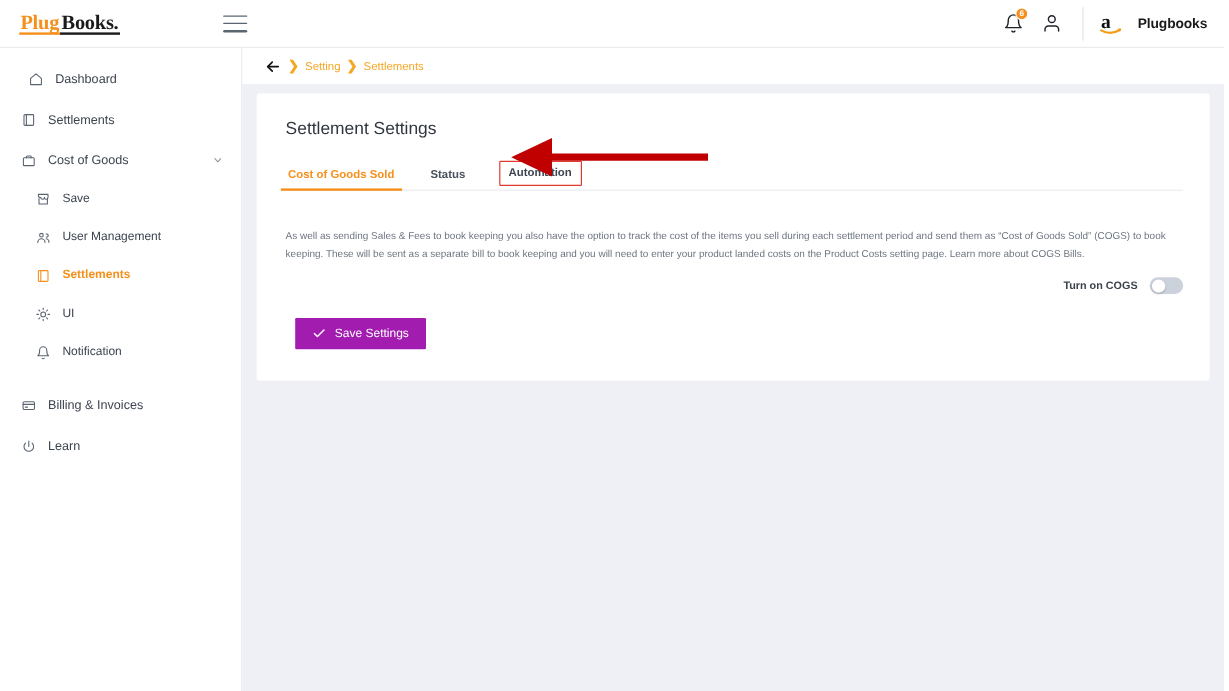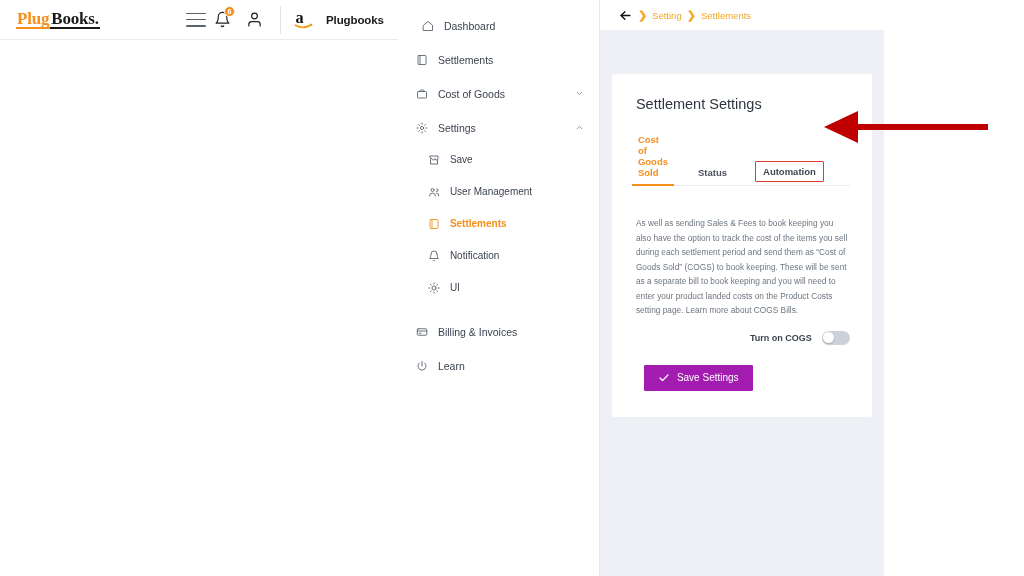--- a/index.html
+++ b/index.html
@@ -2,21 +2,21 @@
 <html><head>
 <meta charset="utf-8">
 <style>
   * { box-sizing: border-box; margin: 0; padding: 0; }
   html, body {
     width: 1024px; height: 576px;
     font-family: "Liberation Sans", sans-serif;
     background: #ffffff;
     overflow: hidden;
   }
-  #app { position: relative; width: 829px; height: 576px; display: flex; }
+  #app { position: relative; width: 1020px; height: 576px; display: flex; flex-direction: column; }
 
   
   .topbar {
     height: 40px; min-height: 40px;
     background: #fff;
     display: flex; align-items: center;
     border-bottom: 1px solid #e9ecef;
     position: relative; z-index: 5;
   }
   .brand-zone { width: 202px; display: flex; align-items: center; padding-left: 16px; }
@@ -60,25 +60,25 @@
   
   .main { flex: 1; background: #eef0f5; display: flex; flex-direction: column; min-width: 0; }
   .breadcrumb-bar { height: 30px; background: #fff; display: flex; align-items: center;
                     padding: 0 0 0 18px; gap: 5px; }
   .back-arrow { color: #111; display: flex; align-items: center; cursor: pointer; }
   .crumb-sep { color: #f5a623; font-size: 11px; font-weight: bold; line-height: 1; }
   .crumb { color: #f5a623; font-size: 9.5px; cursor: pointer; }
 
   .card-area { padding: 8px 12px 0 12px; }
   .card { background: #fff; border-radius: 2px; padding: 22px 22px 26px 24px;
-          box-shadow: 0 0 0 1px #f0f1f4; min-height: 213px; position: relative; margin-top: 36px; }
+          box-shadow: 0 0 0 1px #f0f1f4; min-height: 213px; position: relative; }
   .card-title { font-size: 14.5px; color: #2f3640; font-weight: normal; margin-bottom: 18px; }
 
   .tabs { display: flex; align-items: flex-end; gap: 0; border-bottom: 1px solid #ebedf0;
-          position: relative; justify-content: center; }
+          position: relative; }
   .tab { font-size: 9.5px; padding: 4px 2px 7px 2px; cursor: pointer; color: #4a525e;
          font-weight: bold; margin-right: 26px; position: relative; }
   .tab.active { color: #f5901c; }
   .tab.active::after { content: ""; position: absolute; left: -4px; right: -4px; bottom: -1px;
                        height: 2.5px; background: #f5901c; }
   .tab.boxed { border: 1.2px solid #e03b2f; padding: 4px 7px 4px 7px; margin-bottom: 3px;
                border-radius: 1px; color: #3f4651; }
 
   .para { margin-top: 30px; font-size: 8.3px; line-height: 1.75; color: #6d7681;
           max-width: 740px; letter-spacing: 0.01px; }
@@ -174,34 +174,20 @@
               <path d="M8 7V5.5A1.5 1.5 0 0 1 9.5 4h5A1.5 1.5 0 0 1 16 5.5V7" fill="none" stroke="#5a6472" stroke-width="1.8" stroke-linecap="round" stroke-linejoin="round"></path>
             </svg>
           </span>
           <span class="label">Cost of Goods</span>
           <span class="chev">
             <svg width="11" height="11" viewBox="0 0 19 21" fill="none" stroke="#8d95a1" stroke-width="1.7" stroke-linecap="round" stroke-linejoin="round">
               <polyline points="5 8 9.5 13 14 8"></polyline>
             </svg>
           </span>
         </div>
-        <div class="nav-item" style="margin-top: 7px;">
-          <span class="ico">
-            <svg width="12" height="12" viewBox="0 0 24 24">
-              <circle cx="12" cy="12" r="3.2" fill="none" stroke="#5a6472" stroke-width="1.8" stroke-linecap="round" stroke-linejoin="round"></circle>
-              <path d="M12 2v2.5M12 19.5V22M2 12h2.5M19.5 12H22M5 5l1.8 1.8M17.2 17.2 19 19M19 5l-1.8 1.8M6.8 17.2 5 19" fill="none" stroke="#5a6472" stroke-width="1.8" stroke-linecap="round" stroke-linejoin="round"></path>
-            </svg>
-          </span>
-          <span class="label">Settings</span>
-          <span class="chev">
-            <svg width="11" height="11" viewBox="0 0 19 21" fill="none" stroke="#8d95a1" stroke-width="1.7" stroke-linecap="round" stroke-linejoin="round">
-              <polyline points="5 13 9.5 8 14 13"></polyline>
-            </svg>
-          </span>
-        </div>
         <div class="nav-item sub" style="margin-top: 5px;">
           <span class="ico">
             <svg width="12" height="12" viewBox="0 0 24 24">
               <path d="M4 4h16v5a3 3 0 0 1-6 0 3 3 0 0 1-6 0 3 3 0 0 1-4-2.6z" fill="none" stroke="#5a6472" stroke-width="1.8" stroke-linecap="round" stroke-linejoin="round"></path>
               <path d="M5 11v9h14v-9" fill="none" stroke="#5a6472" stroke-width="1.8" stroke-linecap="round" stroke-linejoin="round"></path>
             </svg>
           </span>
           <span class="label">Save</span>
         </div>
         <div class="nav-item sub" style="margin-top: 5px; align-items: center;">
@@ -220,34 +206,34 @@
             <svg width="12" height="12" viewBox="0 0 24 24">
               <rect x="4" y="3" width="16" height="18" rx="1.5" fill="none" stroke="#f5901c" stroke-width="1.8" stroke-linecap="round" stroke-linejoin="round"></rect>
               <line x1="8" y1="3" x2="8" y2="21" fill="none" stroke="#f5901c" stroke-width="1.8" stroke-linecap="round" stroke-linejoin="round"></line>
             </svg>
           </span>
           <span class="label">Settlements</span>
         </div>
         <div class="nav-item sub" style="margin-top: 5px;">
           <span class="ico">
             <svg width="12" height="12" viewBox="0 0 24 24">
+              <circle cx="12" cy="12" r="4" fill="none" stroke="#5a6472" stroke-width="1.8" stroke-linecap="round" stroke-linejoin="round"></circle>
+              <path d="M12 1.5v2.5M12 20v2.5M1.5 12H4M20 12h2.5M4.6 4.6 6.4 6.4M17.6 17.6l1.8 1.8M19.4 4.6l-1.8 1.8M6.4 17.6 4.6 19.4" fill="none" stroke="#5a6472" stroke-width="1.8" stroke-linecap="round" stroke-linejoin="round"></path>
+            </svg>
+          </span>
+          <span class="label">UI</span>
+        </div>
+        <div class="nav-item sub" style="margin-top: 5px;">
+          <span class="ico">
+            <svg width="12" height="12" viewBox="0 0 24 24">
               <path d="M18 8A6 6 0 0 0 6 8c0 7-3 9-3 9h18s-3-2-3-9" fill="none" stroke="#5a6472" stroke-width="1.8" stroke-linecap="round" stroke-linejoin="round"></path>
               <path d="M13.7 21a2 2 0 0 1-3.4 0" fill="none" stroke="#5a6472" stroke-width="1.8" stroke-linecap="round" stroke-linejoin="round"></path>
             </svg>
           </span>
           <span class="label">Notification</span>
-        </div>
-        <div class="nav-item sub" style="margin-top: 5px;">
-          <span class="ico">
-            <svg width="12" height="12" viewBox="0 0 24 24">
-              <circle cx="12" cy="12" r="4" fill="none" stroke="#5a6472" stroke-width="1.8" stroke-linecap="round" stroke-linejoin="round"></circle>
-              <path d="M12 1.5v2.5M12 20v2.5M1.5 12H4M20 12h2.5M4.6 4.6 6.4 6.4M17.6 17.6l1.8 1.8M19.4 4.6l-1.8 1.8M6.4 17.6 4.6 19.4" fill="none" stroke="#5a6472" stroke-width="1.8" stroke-linecap="round" stroke-linejoin="round"></path>
-            </svg>
-          </span>
-          <span class="label">UI</span>
         </div>
         <div class="nav-item" style="margin-top: 17px;">
           <span class="ico">
             <svg width="12" height="12" viewBox="0 0 24 24">
               <rect x="2.5" y="5.5" width="19" height="13" rx="2" fill="none" stroke="#5a6472" stroke-width="1.8" stroke-linecap="round" stroke-linejoin="round"></rect>
               <line x1="2.5" y1="10" x2="21.5" y2="10" fill="none" stroke="#5a6472" stroke-width="1.8" stroke-linecap="round" stroke-linejoin="round"></line>
               <line x1="6" y1="14.5" x2="10" y2="14.5" fill="none" stroke="#5a6472" stroke-width="1.8" stroke-linecap="round" stroke-linejoin="round"></line>
             </svg>
           </span>
           <span class="label">Billing &amp; Invoices</span>

